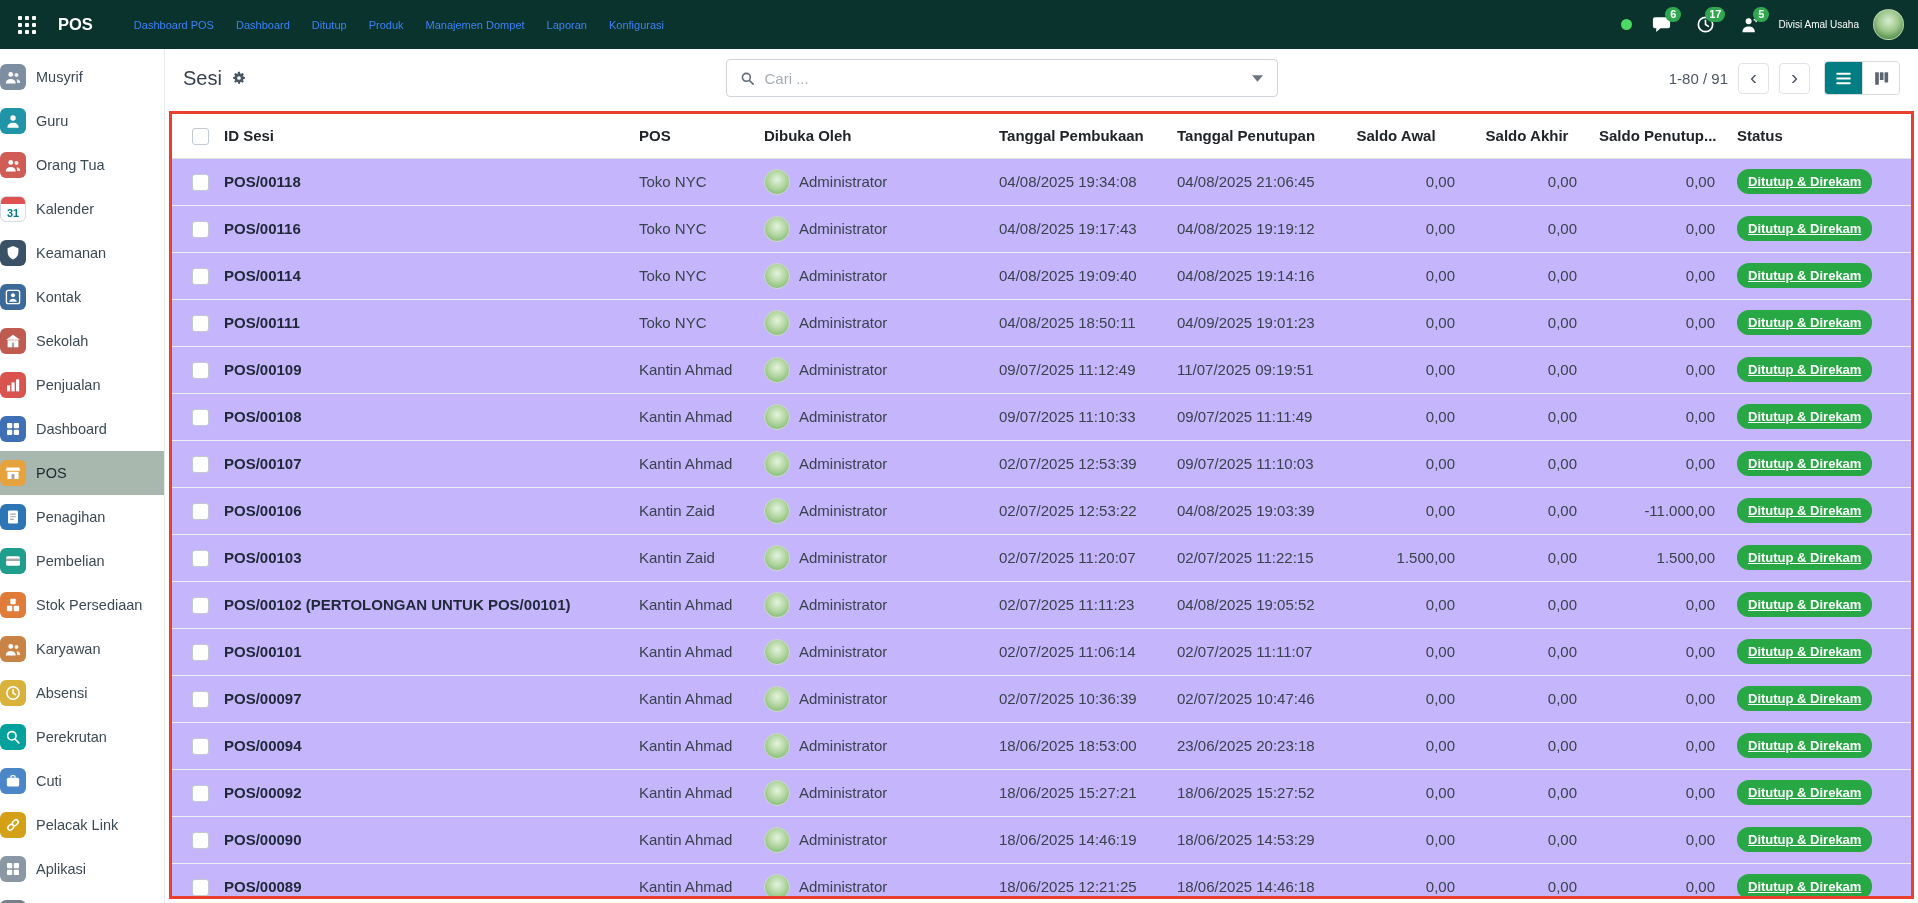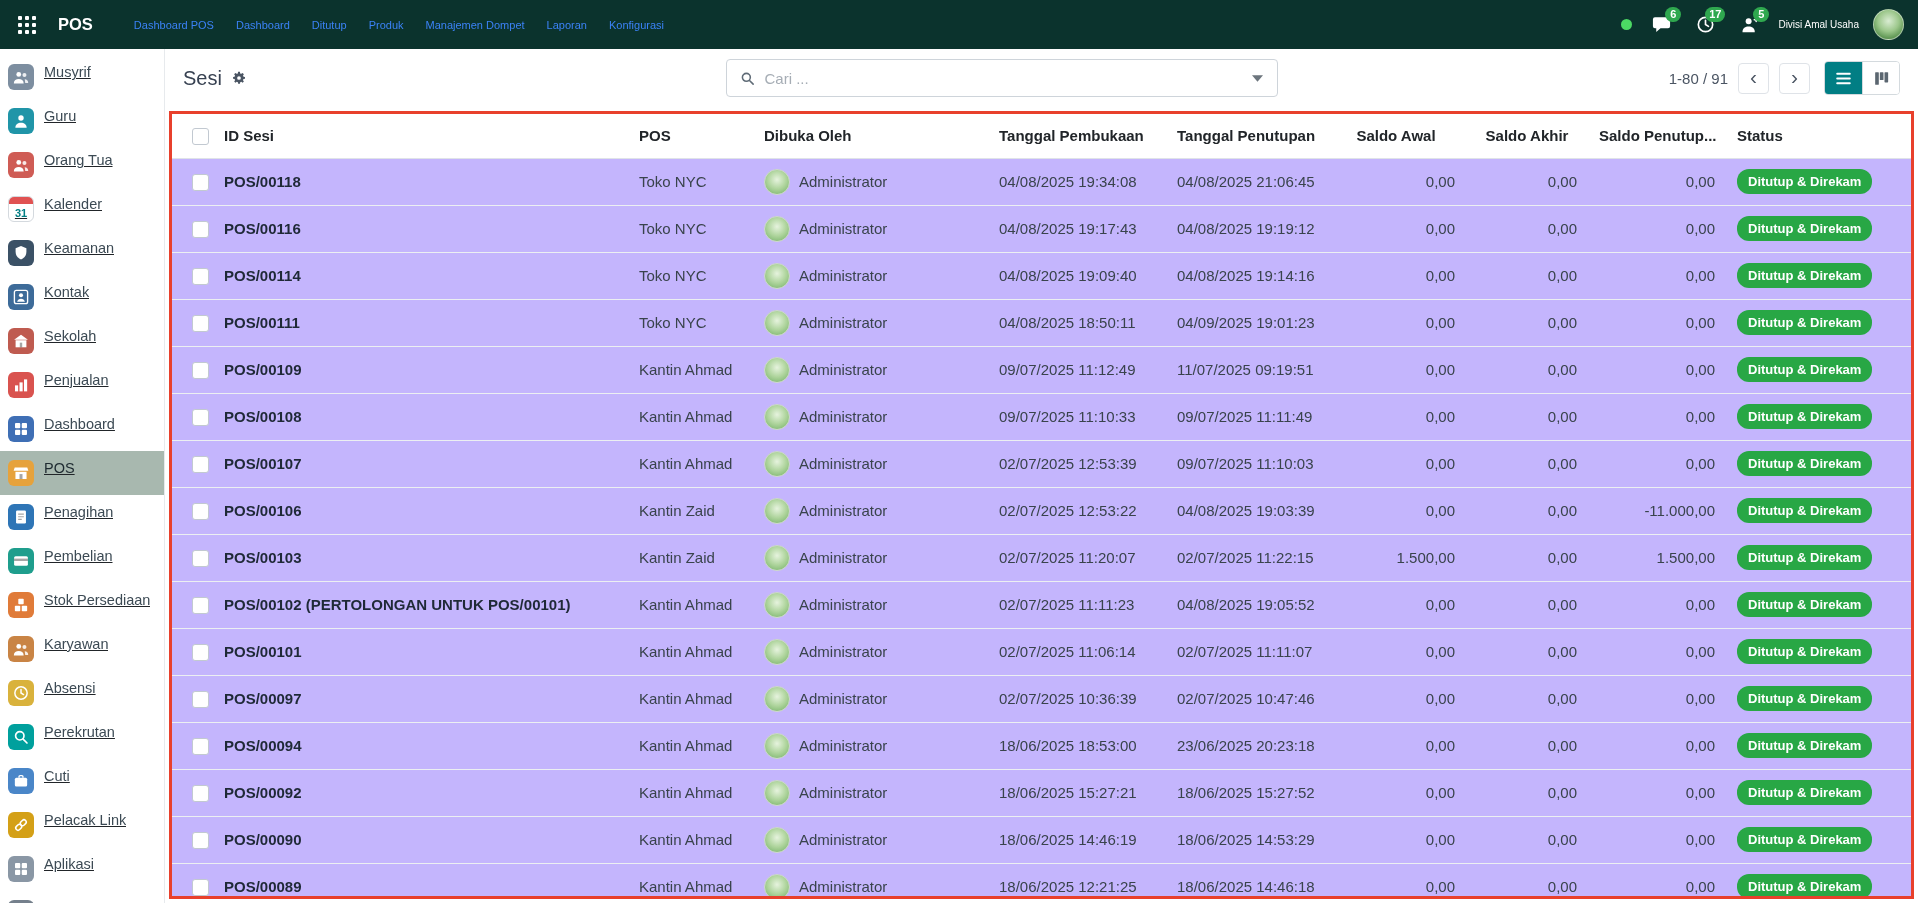--- a/index.html
+++ b/index.html
@@ -25,21 +25,21 @@
   .top-icon svg{width:21px;height:21px;}
   .counter{position:absolute;top:-3px;right:-5px;background:var(--counter-green,#2fa84f);color:#fff;
     font-size:11px;font-weight:700;line-height:1;padding:2px 4px;border-radius:9px;min-width:16px;text-align:center;}
   .company-name{font-size:10px;color:#fff;cursor:pointer;white-space:nowrap;}
   .avatar{width:31px;height:31px;border-radius:50%;cursor:pointer;border:1px solid rgba(255,255,255,.45);
     background:radial-gradient(circle at 50% 38%, #d9ecd2 0%, #9cc78b 45%, #5f9654 75%, #3c6b38 100%);}
 
   
   .layout{display:flex;height:854px;}
   .sidebar{width:165px;flex:0 0 165px;background:#fff;border-right:1px solid #e7eaed;padding-top:6px;overflow:hidden;}
-  .sb-item{display:flex;gap:10px;padding:9px 10px 9px 8px;cursor:pointer;text-decoration:underline;}
+  .sb-item{display:flex;align-items:center;gap:10px;padding:9px 10px 9px 0;cursor:pointer;}
   .sb-item.active{background:var(--sidebar-active,#a8b8af);}
   .sb-icon{width:26px;height:26px;flex:0 0 26px;border-radius:6px;display:flex;align-items:center;justify-content:center;}
   .sb-icon svg{width:18px;height:18px;display:block;}
   .sb-icon.calendar{background:#fff;border:1px solid #d4d9de;position:relative;overflow:hidden;}
   .sb-icon.calendar::before{content:'';position:absolute;top:0;left:0;right:0;height:7px;background:#e05252;}
   .sb-icon.calendar span{margin-top:7px;font-size:11px;font-weight:700;color:var(--accent,#017e84);}
   .sb-label{font-size:14.5px;color:#3c4a54;white-space:nowrap;overflow:hidden;}
   .sb-item.active .sb-label{color:#1e2a30;}
 
   .main{flex:1;display:flex;flex-direction:column;background:#fff;min-width:0;}
@@ -79,21 +79,21 @@
   tbody tr{cursor:pointer;}
   td.id-cell{font-weight:700;color:#1f2937;}
   td.num{text-align:right;padding-right:14px;}
   .cb-col{width:44px;text-align:center;padding:0 0 0 12px;}
   .checkbox{display:inline-block;width:17px;height:17px;border:1.5px solid #c2c9d1;border-radius:3px;
     background:#fff;vertical-align:middle;cursor:pointer;}
   .user-wrap{display:flex;align-items:center;gap:9px;}
   .user-avatar{width:26px;height:26px;flex:0 0 26px;border-radius:50%;border:1px solid #cfd8cf;
     background:radial-gradient(circle at 50% 40%, #e6f3de 0%, #aed49c 50%, #6fae62 100%);}
   .badge{display:inline-block;background:var(--badge-green,#28a745);color:#fff;font-weight:700;
-    font-size:13px;padding:5px 11px;border-radius:12px;white-space:nowrap;}
+    font-size:13px;padding:5px 11px;border-radius:12px;white-space:nowrap;text-decoration:underline;}
 </style>
 </head>
 <body>
 
 <nav class="topbar">
   <div class="topbar-left">
     <div class="grid-icon">
       <i></i>
         <i></i>
         <i></i>

